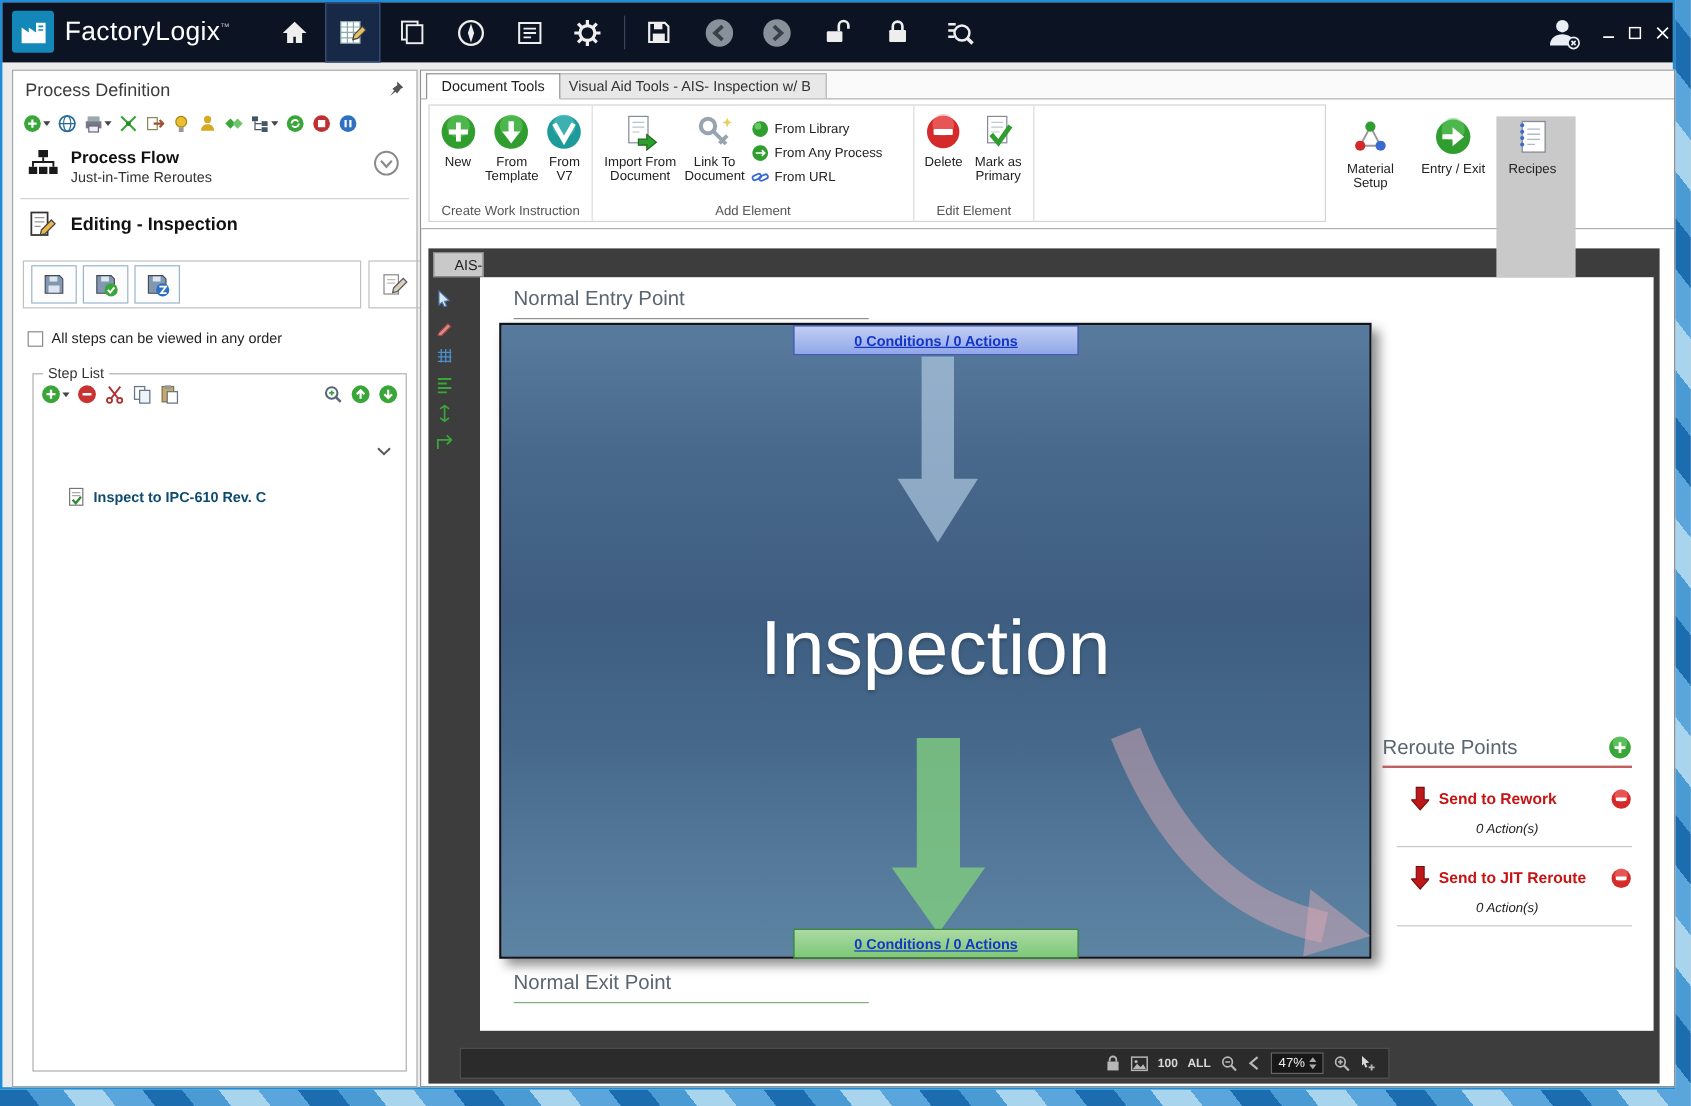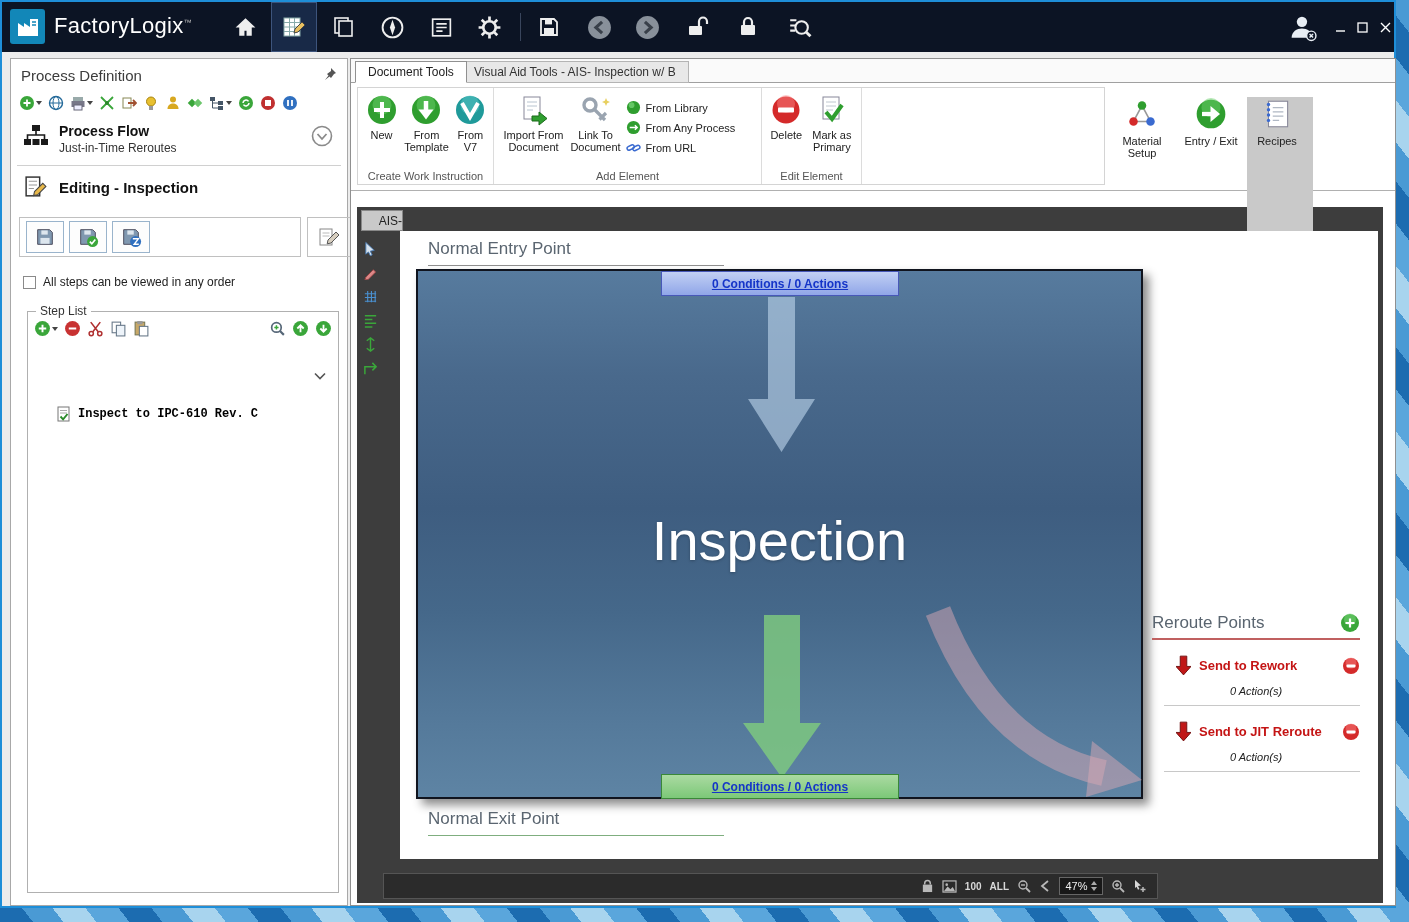--- a/index.html
+++ b/index.html
@@ -45,21 +45,21 @@
   .chk { width:13px; height:13px; border:1px solid #8a8a8a; background:#fff; }
   .chk-lbl { font-size:12px; color:#222; }
   .steplist { position:absolute; left:16px; top:252px; width:312px; height:582px; border:1px solid #b0b0b0; }
   .sl-title { position:absolute; top:-8px; left:8px; background:#fff; padding:0 4px; font-size:12px; color:#333; }
   .sl-toolbar { position:absolute; left:6px; top:8px; right:6px; display:flex; align-items:center; gap:6px; }
   .sl-spacer { flex:1; }
   .sel-step { position:absolute; left:4px; top:50px; width:252px; height:34px; border:2px solid #ea7a10; background:#fff;
     display:flex; align-items:center; padding-left:10px; font-size:13px; font-weight:bold; color:#e8680a; }
   .sel-chev { position:absolute; left:286px; top:60px; }
   .substep { position:absolute; left:28px; top:94px; display:flex; align-items:center; gap:6px; }
-  .substep-lbl { font-size:12px; font-weight:bold; color:#000000;font-family:Liberation Mono, monospace; }
+  .substep-lbl { font-size:12px; font-weight:bold; color:#0c4a6e; }
 
   
   .main { position:absolute; left:348px; top:56px; width:1046px; height:848px; background:#fff; border:1px solid #909090; }
   .tabstrip { position:absolute; left:0; top:0; right:0; height:24px; background:#fafafa; border-bottom:1px solid #a0a0a0; }
   .mtab { position:absolute; top:2px; height:22px; display:flex; align-items:center; padding:0 12px; font-size:12px; color:#222; }
   .mtab.active { background:#fff; border:1px solid #909090; border-bottom:1px solid #fff; z-index:2; }
   .mtab.idle { background:#e8e8e8; border:1px solid #b4b4b4; color:#333; }
   .ribbon { position:absolute; left:0; top:24px; right:0; height:108px; background:#fff; border-bottom:1px solid #b0b0b0; }
   .ribbon-box { position:absolute; left:6px; top:4px; width:748px; height:98px; border:1px solid #d4d4d4; display:flex; }
   .rgroup { position:relative; border-right:1px solid #dcdcdc; display:flex; align-items:flex-start; justify-content:center; padding:4px 4px 16px; }
@@ -81,21 +81,21 @@
   .panel { position:absolute; left:43px; top:24px; width:978px; height:628px; background:#fff; }
   .ep-label { position:absolute; left:28px; top:8px; font-size:17px; color:#5a6570; }
   .ep-line { position:absolute; left:28px; top:34px; width:296px; height:1px; background:#909090; }
   .xp-label { position:absolute; left:28px; top:578px; font-size:17px; color:#5a6570; }
   .xp-line { position:absolute; left:28px; top:604px; width:296px; height:1px; background:#7fae7f; }
   .node { position:absolute; left:16px; top:38px; width:727px; height:530px; border:2px solid #10141e;
     background:linear-gradient(180deg,#577b9e 0%,#49698c 20%,#3e5d80 45%,#45688a 65%,#54799a 85%,#5e84a4 100%);
     box-shadow:6px 6px 9px rgba(0,0,0,.45); }
   .node-arrows { position:absolute; left:0; top:0; }
   .node-title { position:absolute; inset:0; display:flex; align-items:center; justify-content:center;
-    padding-top:12px; font-size:56px; font-weight:300; color:#fff; text-shadow:0 1px 3px rgba(0,0,0,.25);border-radius:20px; }
+    padding-top:12px; font-size:64px; font-weight:300; color:#fff; text-shadow:0 1px 3px rgba(0,0,0,.25);border-radius:20px; }
   .banner { position:absolute; left:243px; width:238px; height:25px; display:flex; align-items:center; justify-content:center;
     font-size:12px; font-weight:bold; color:#1535c8; text-decoration:underline; }
   .banner.top { top:0; background:linear-gradient(#c2d0f4,#90a6e8); border:1px solid #4858b8; }
   .banner.bottom { top:503px; background:linear-gradient(#abdaa2,#7cc878); border:1px solid #3a8838; }
   .reroute { position:absolute; left:752px; top:382px; width:208px; }
   .rr-head { display:flex; align-items:center; justify-content:space-between; }
   .rr-title { font-size:17px; color:#5a6570; }
   .rr-line { height:2px; background:#c06060; margin-top:5px; }
   .rr-item { display:flex; align-items:center; gap:8px; margin-top:15px; padding-left:24px; }
   .rr-lbl { font-size:13px; font-weight:bold; color:#c41414; flex:1; }

